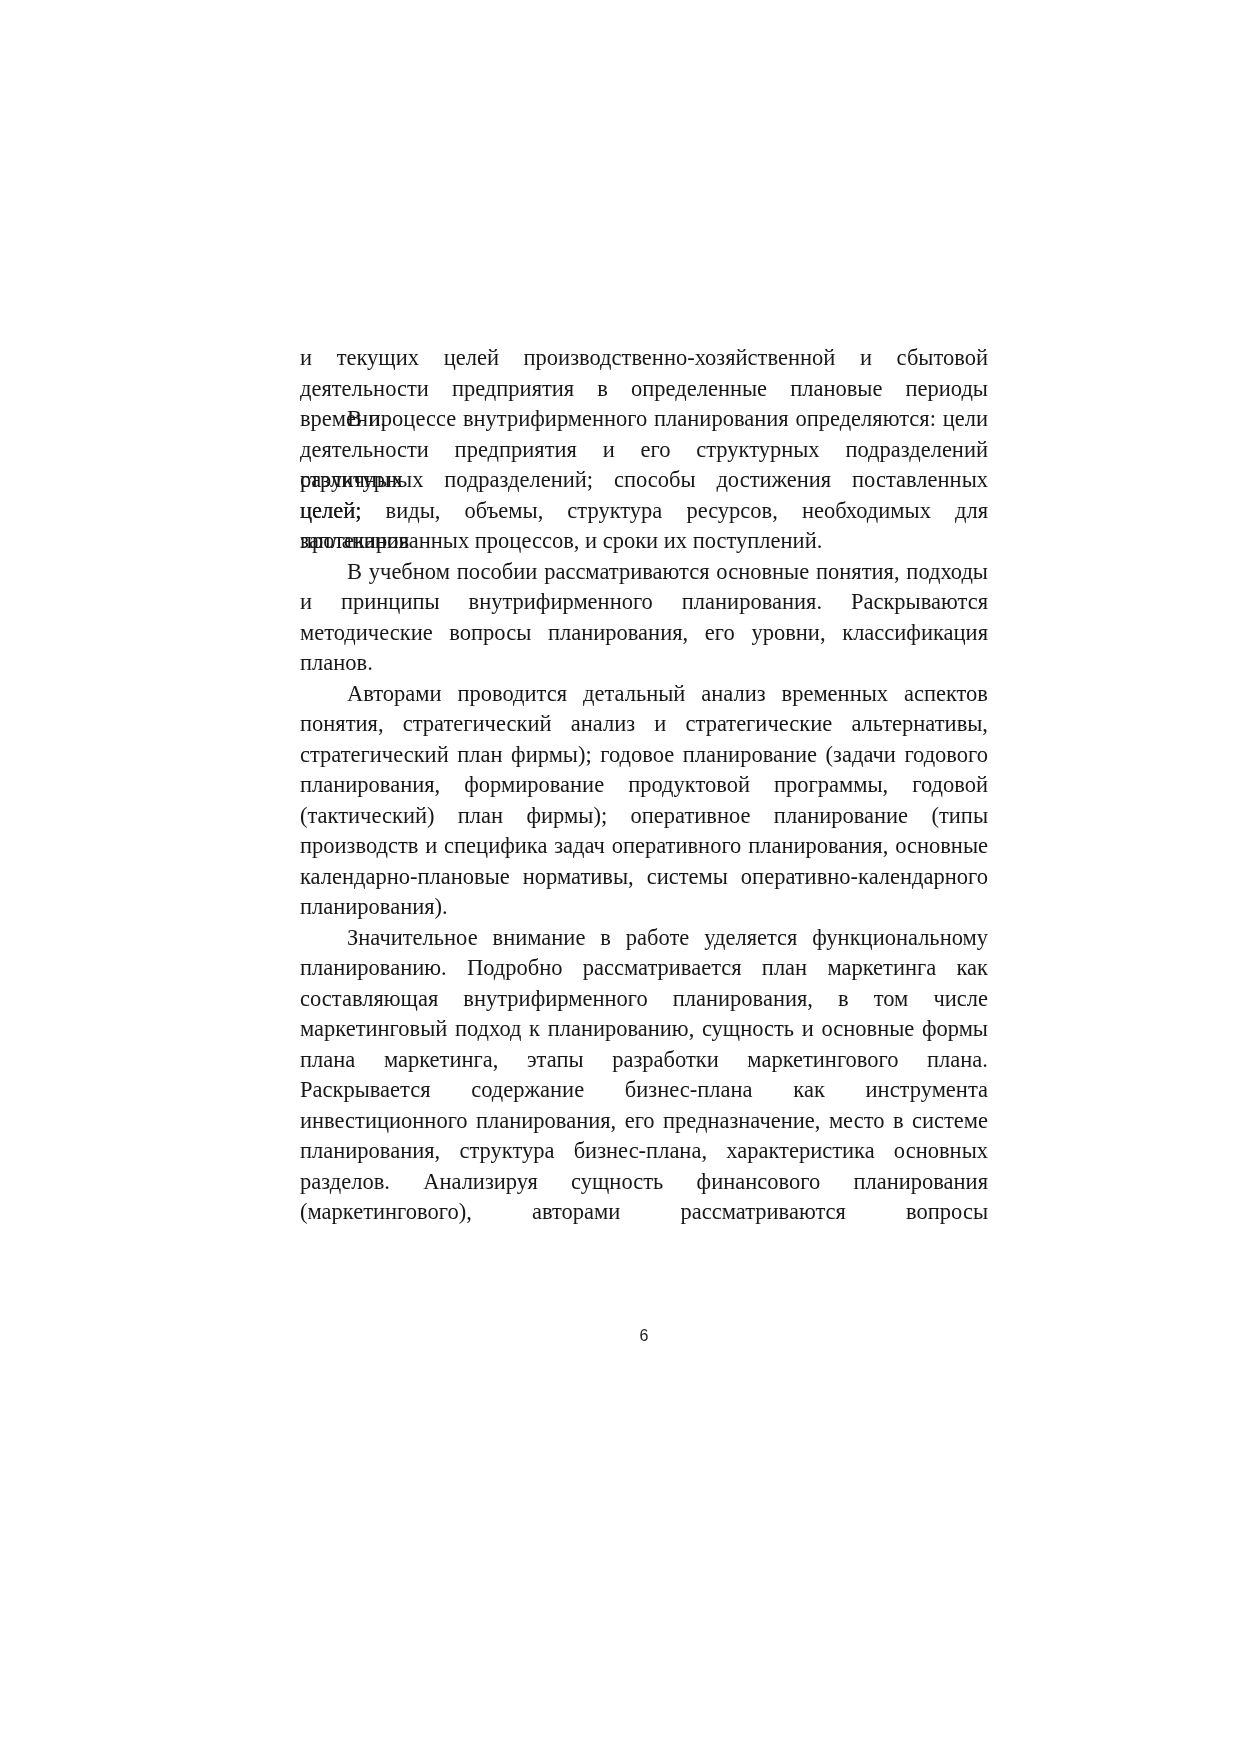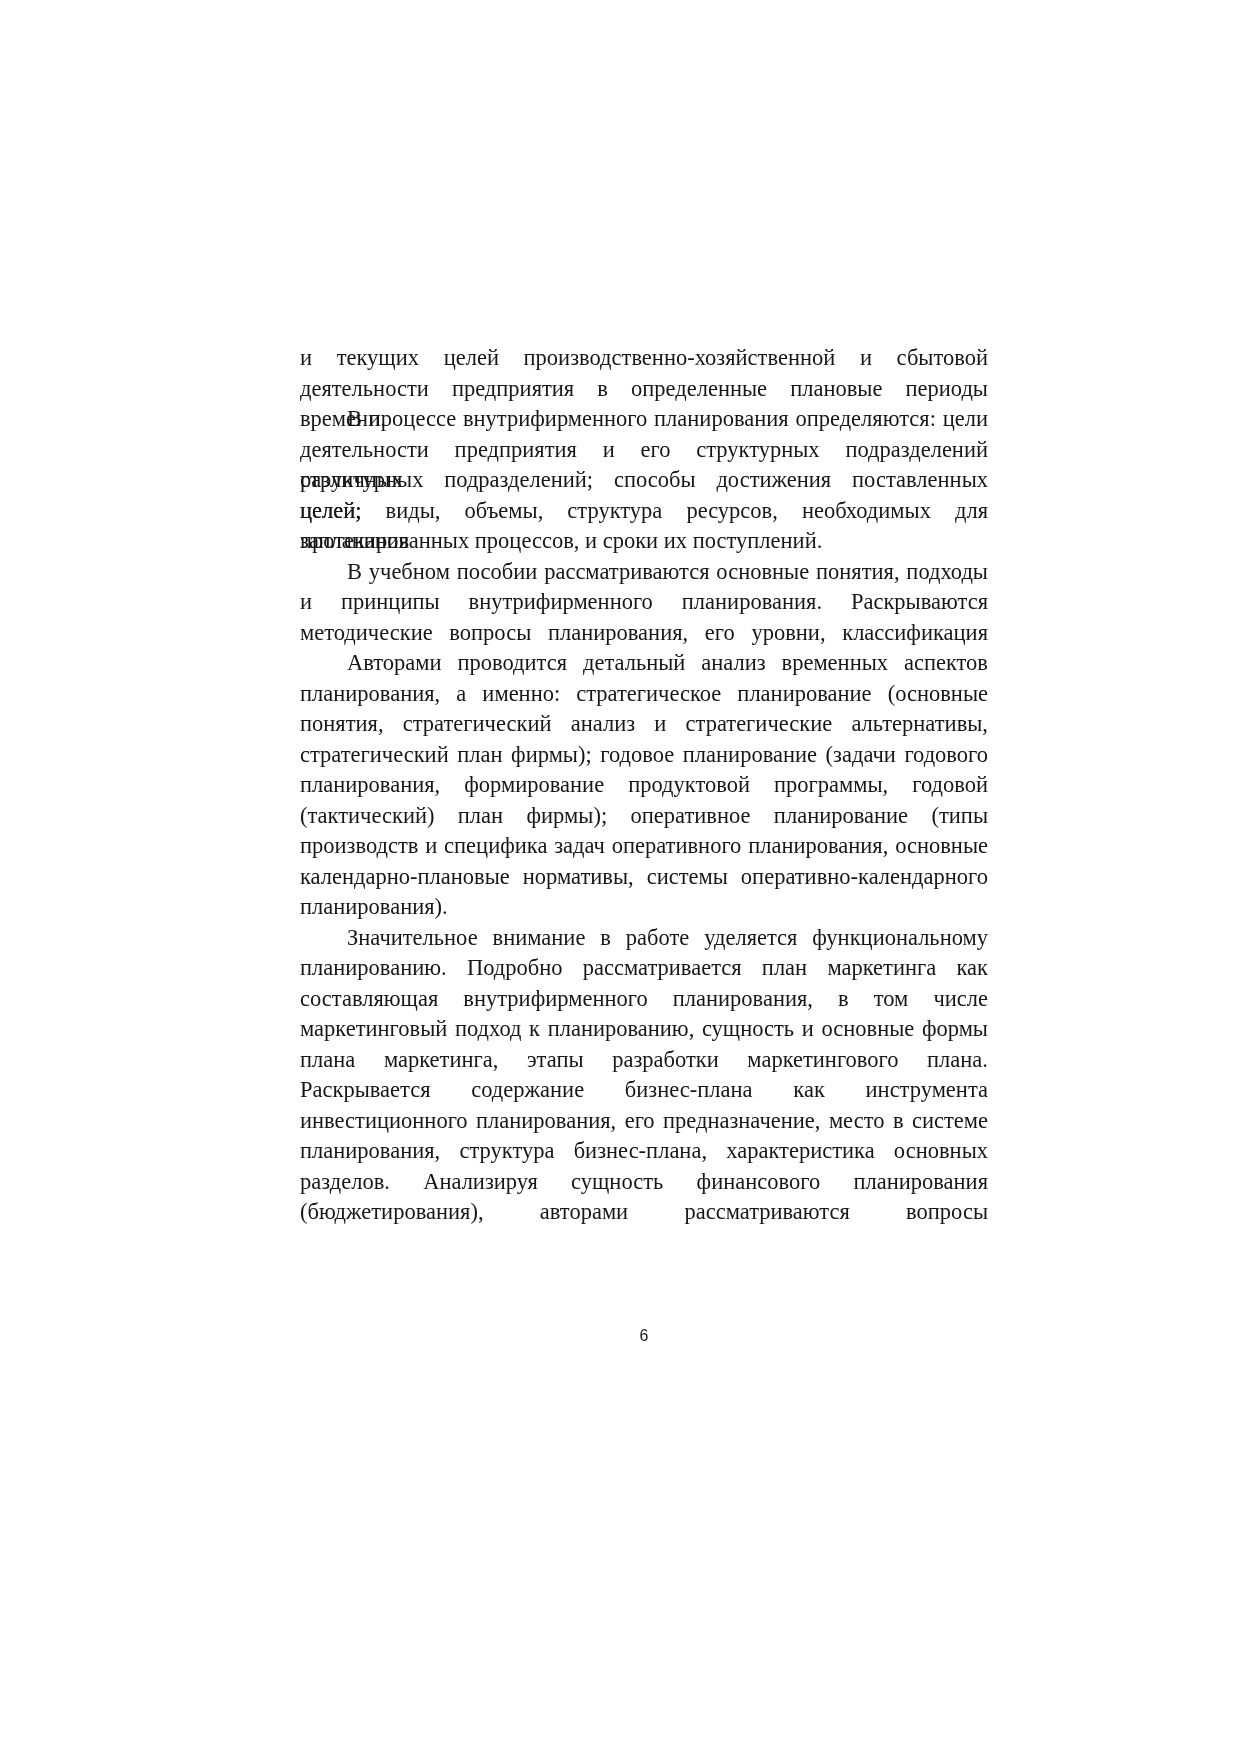--- a/index.html
+++ b/index.html
@@ -57,34 +57,34 @@
       <div class="line">и текущих целей производственно-хозяйственной и сбытовой</div>
       <div class="line last">деятельности предприятия в определенные плановые периоды времени.</div>
       <div class="line indent">В процессе внутрифирменного планирования определяются: цели</div>
       <div class="line">деятельности предприятия и его структурных подразделений различных</div>
       <div class="line">структурных подразделений; способы достижения поставленных целей;</div>
       <div class="line">целей; виды, объемы, структура ресурсов, необходимых для протекания</div>
       <div class="line last">запланированных процессов, и сроки их поступлений.</div>
       <div class="line indent">В учебном пособии рассматриваются основные понятия, подходы</div>
       <div class="line">и принципы внутрифирменного планирования. Раскрываются</div>
       <div class="line">методические вопросы планирования, его уровни, классификация</div>
+      <div class="line last">планов.</div>
       <div class="line indent">Авторами проводится детальный анализ временных аспектов</div>
-      <div class="line">планирования, а именно: стратегическое планирование (основные</div>
       <div class="line">понятия, стратегический анализ и стратегические альтернативы,</div>
       <div class="line">стратегический план фирмы); годовое планирование (задачи годового</div>
       <div class="line">планирования, формирование продуктовой программы, годовой</div>
       <div class="line">(тактический) план фирмы); оперативное планирование (типы</div>
       <div class="line">производств и специфика задач оперативного планирования, основные</div>
       <div class="line">календарно-плановые нормативы, системы оперативно-календарного</div>
       <div class="line last">планирования).</div>
       <div class="line indent">Значительное внимание в работе уделяется функциональному</div>
       <div class="line">планированию. Подробно рассматривается план маркетинга как</div>
       <div class="line">составляющая внутрифирменного планирования, в том числе</div>
       <div class="line">маркетинговый подход к планированию, сущность и основные формы</div>
       <div class="line">плана маркетинга, этапы разработки маркетингового плана.</div>
       <div class="line">Раскрывается содержание бизнес-плана как инструмента</div>
       <div class="line">инвестиционного планирования, его предназначение, место в системе</div>
       <div class="line">планирования, структура бизнес-плана, характеристика основных</div>
       <div class="line">разделов. Анализируя сущность финансового планирования</div>
-      <div class="line">(бюджетирования), авторами рассматриваются вопросы</div>
+      <div class="line">(маркетингового), авторами рассматриваются вопросы</div>
     </div>
   <div class="page-number">6</div>
 </div>
 
 </body></html>

